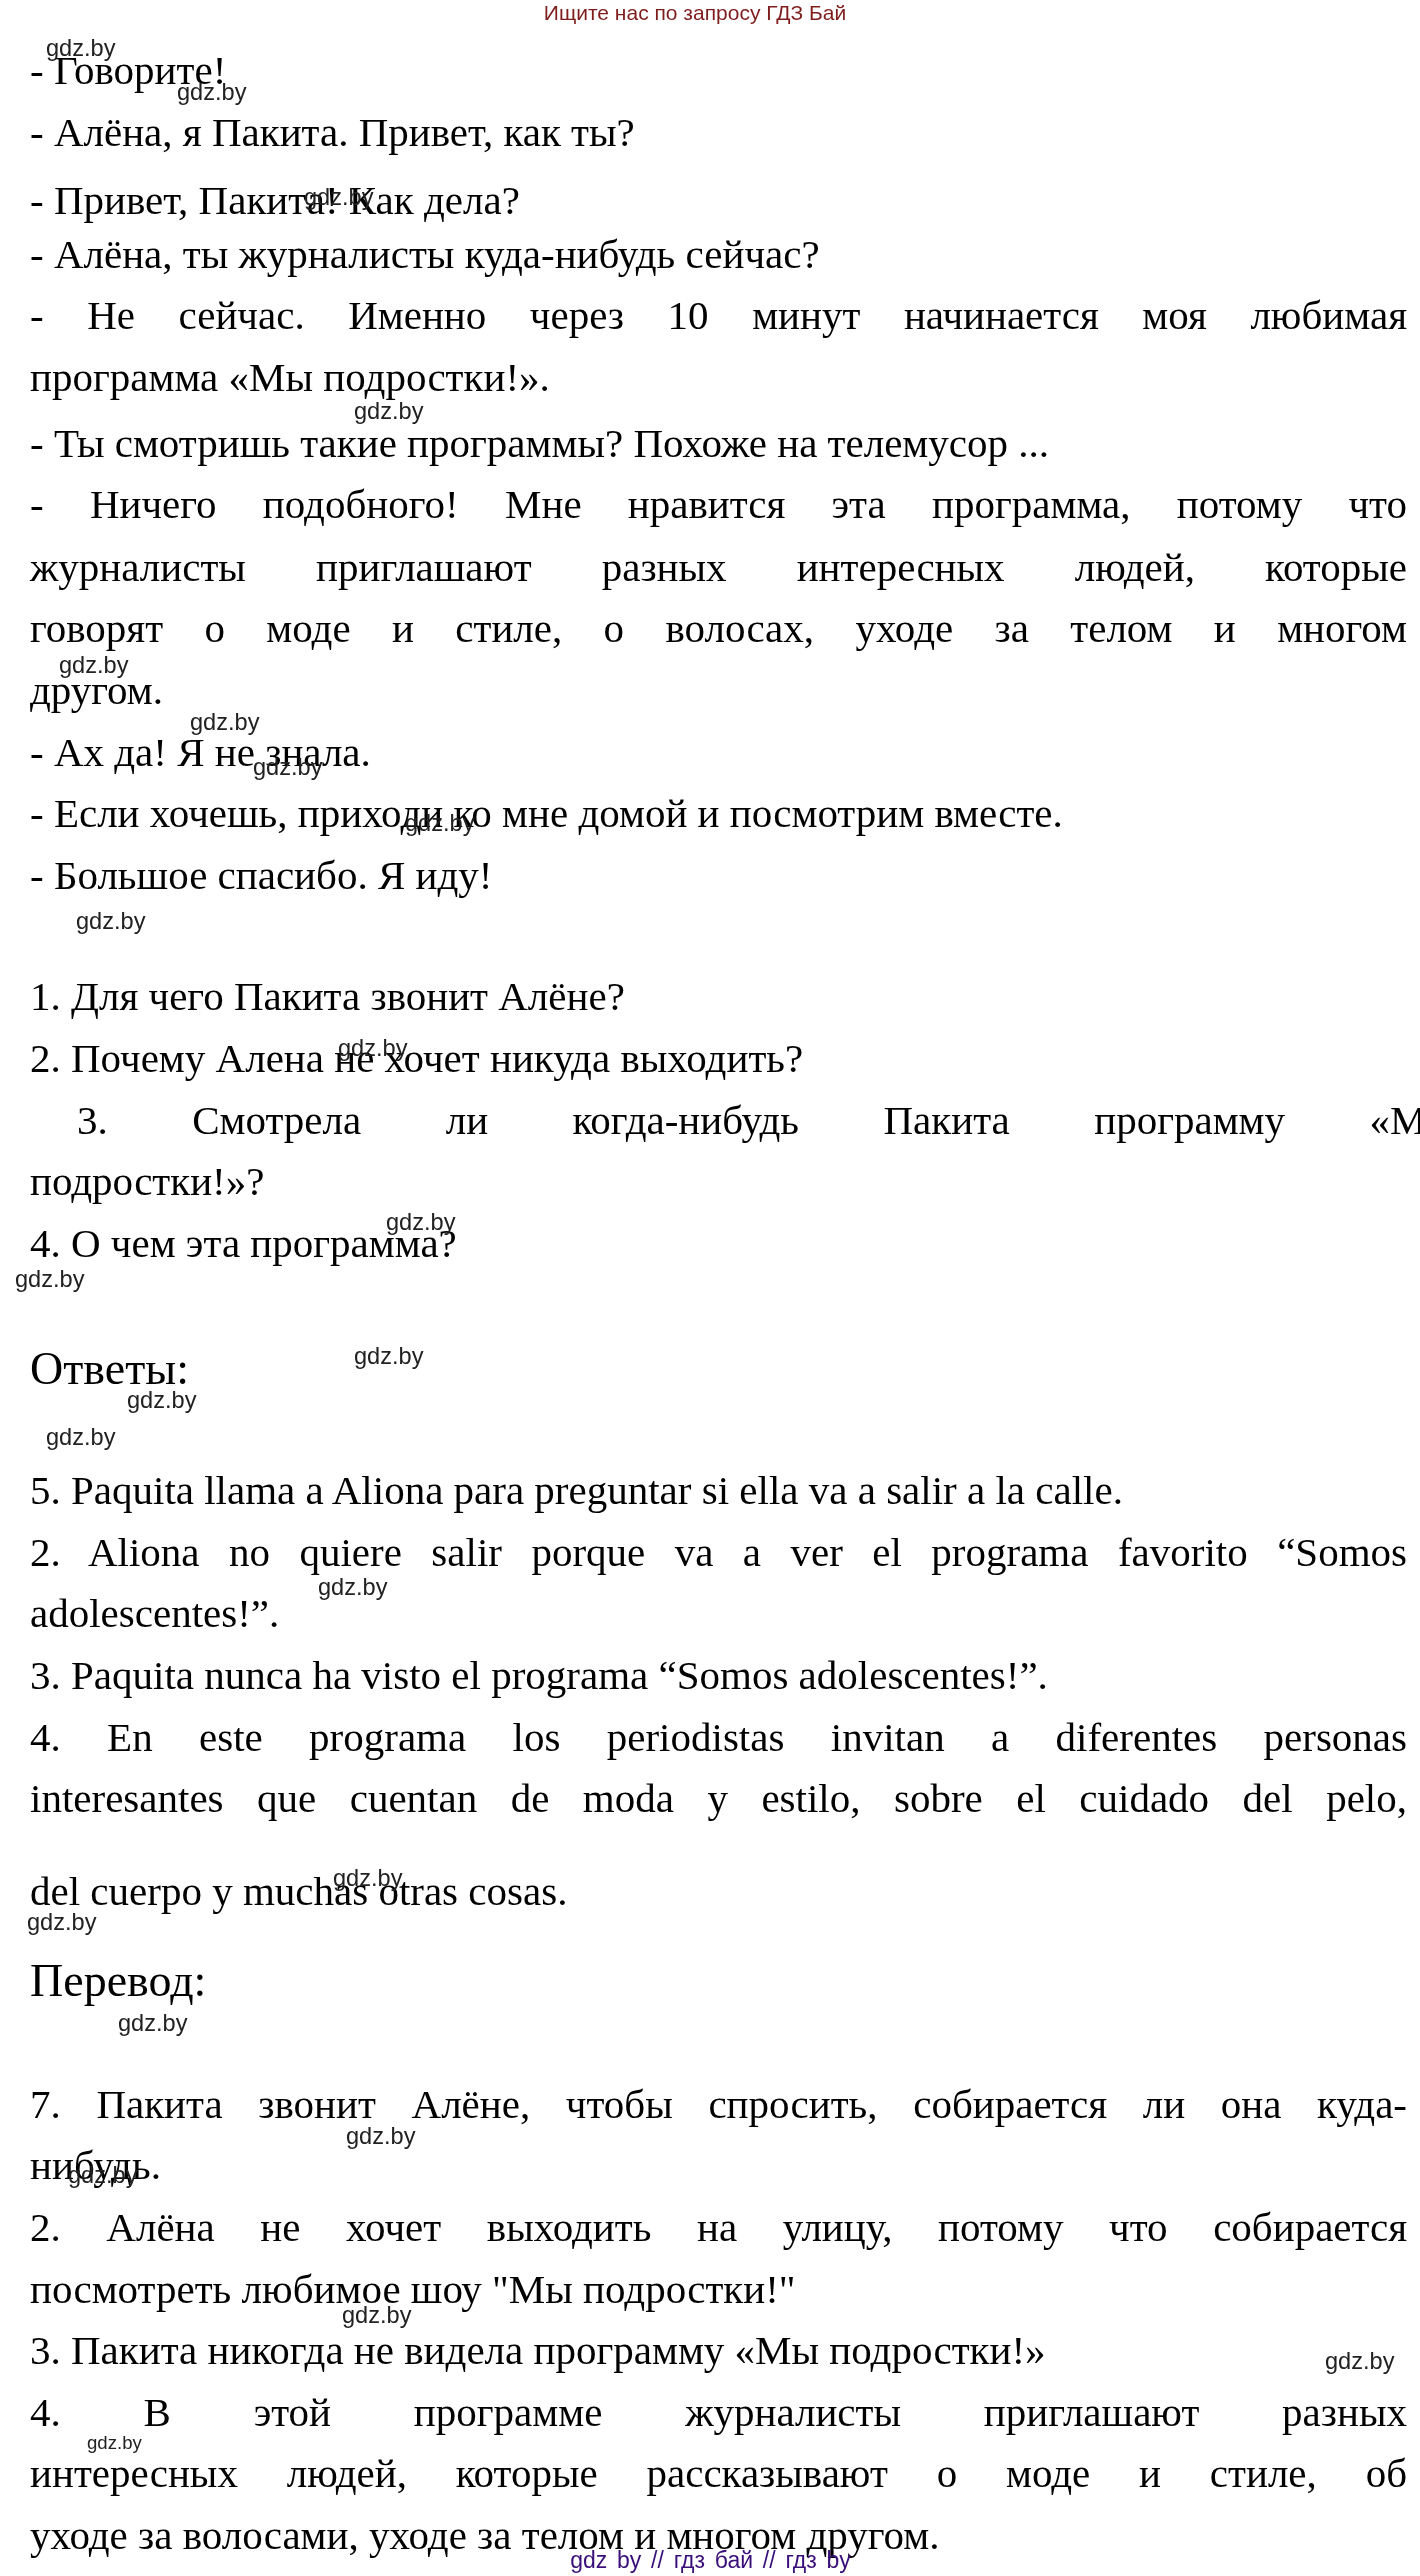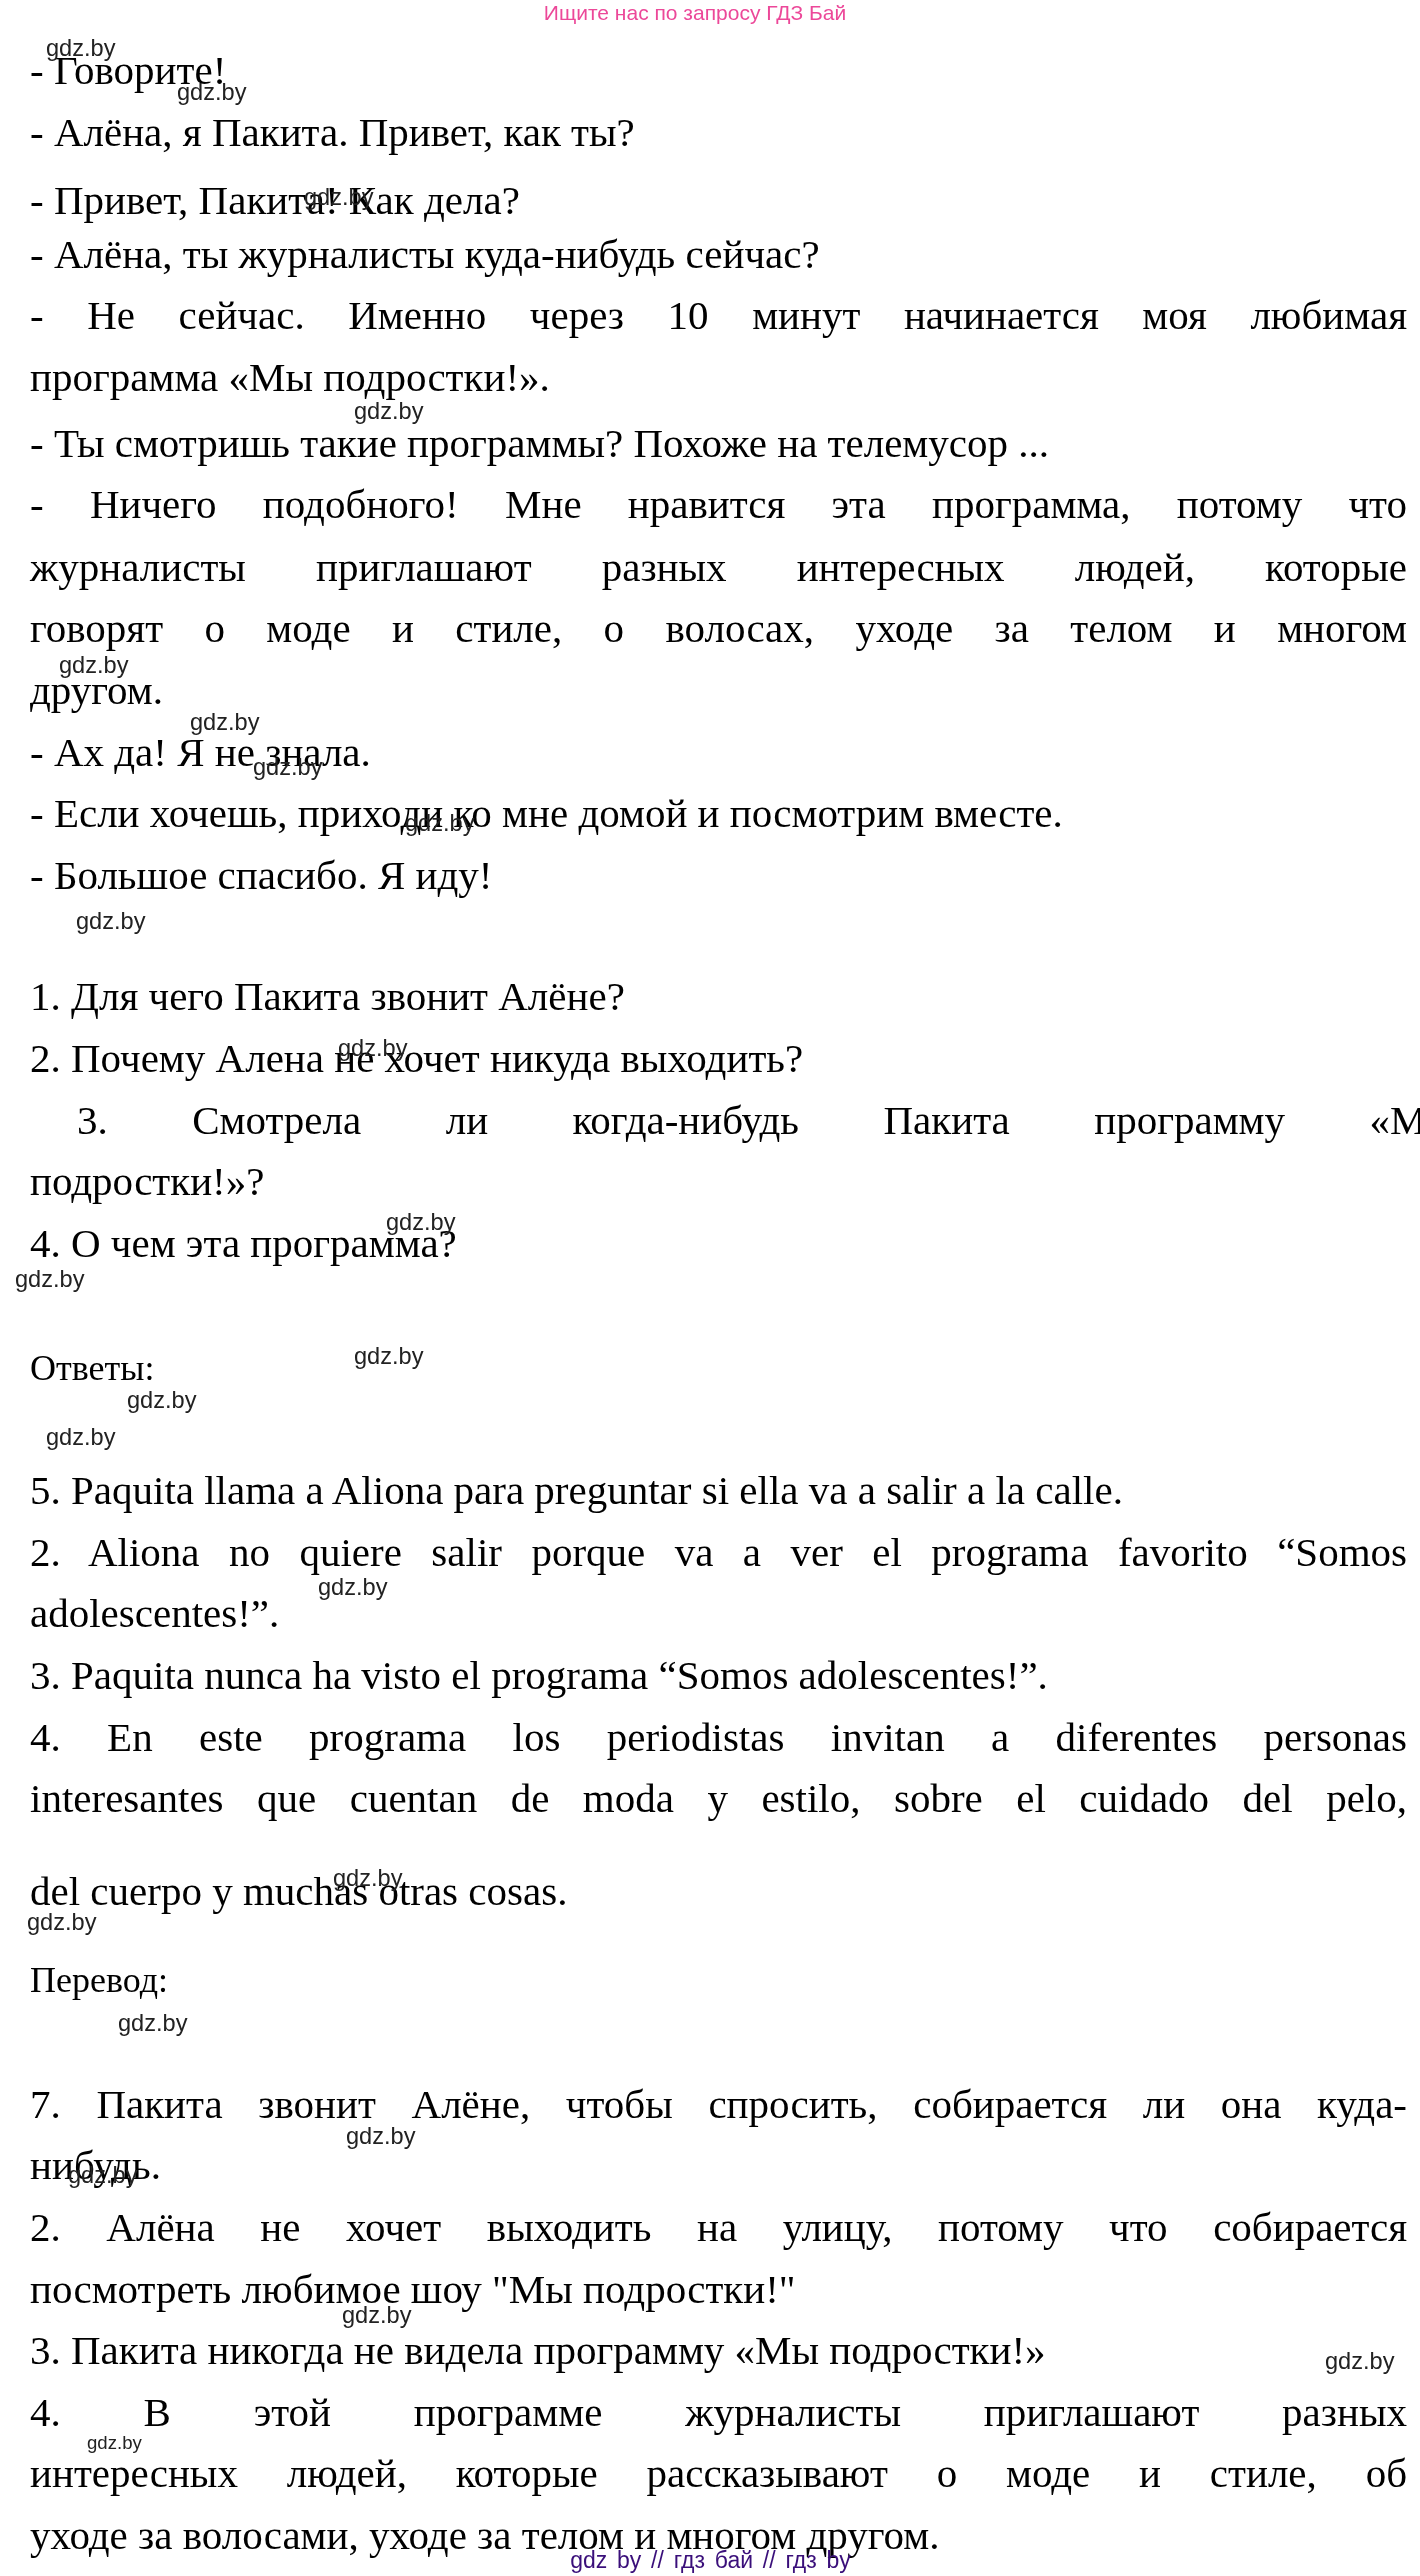--- a/index.html
+++ b/index.html
@@ -15,21 +15,21 @@
     }
     .page-header {
       position: absolute;
       left: 0;
       top: 0;
       width: 1390px;
       text-align: center;
       font-family: "Liberation Sans", sans-serif;
       font-size: 21px;
       line-height: 25px;
-      color: #ec4899;
+      color: #7f1d1d;
     }
     .page-footer {
       position: absolute;
       left: 0;
       top: 2546px;
       width: 1421px;
       text-align: center;
       font-family: "Liberation Sans", sans-serif;
       font-size: 23px;
       line-height: 29px;
@@ -45,21 +45,21 @@
       line-height: 49px;
       color: #000000;
       white-space: nowrap;
     }
     .line.justify {
       text-align: justify;
       text-align-last: justify;
       white-space: normal;
     }
     .line.heading {
-      font-size: 36px;
+      font-size: 46px;
     }
     .wm {
       position: absolute;
       font-family: "Liberation Sans", sans-serif;
       font-size: 23.6px;
       line-height: 27px;
       color: #222222;
       white-space: nowrap;
     }
     .wm.small {

